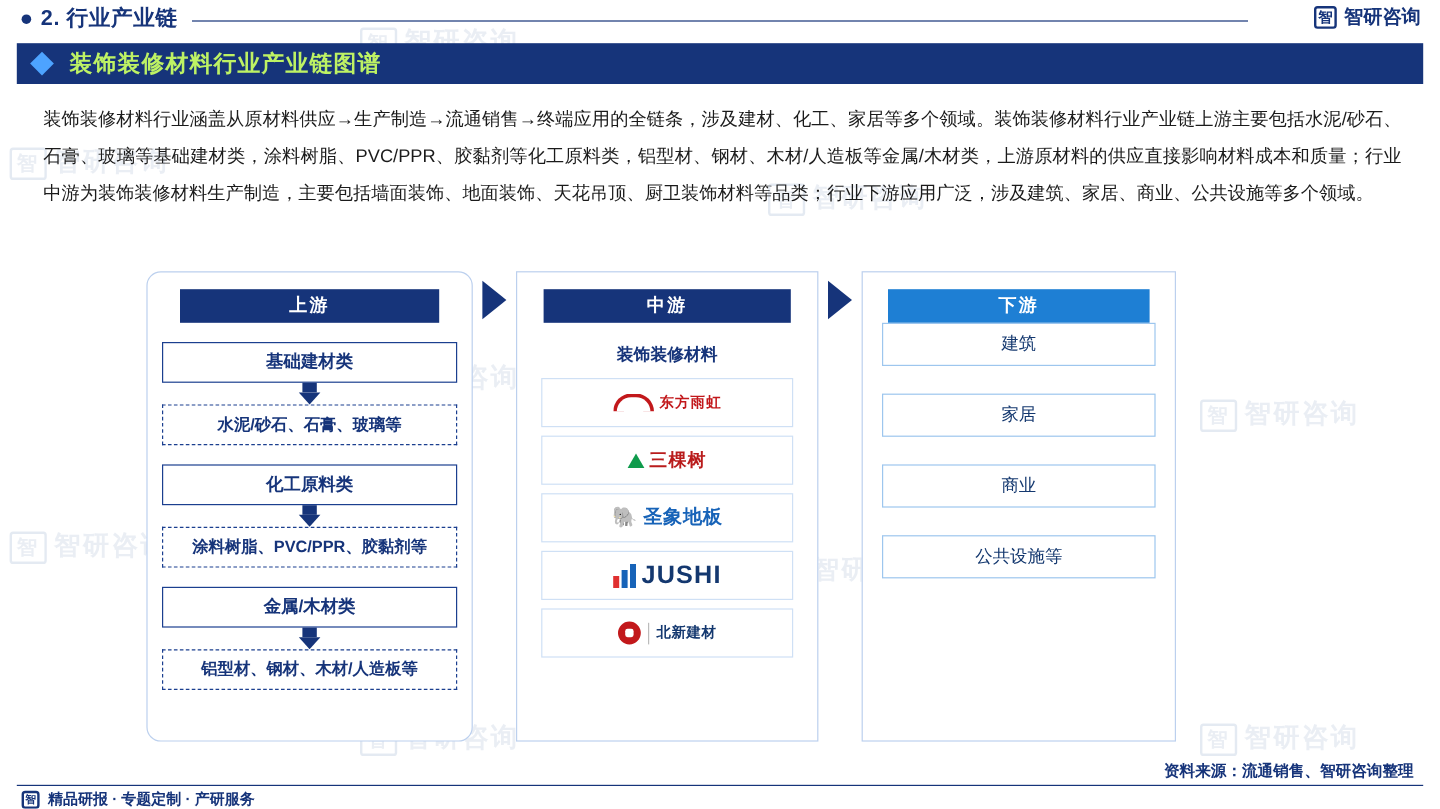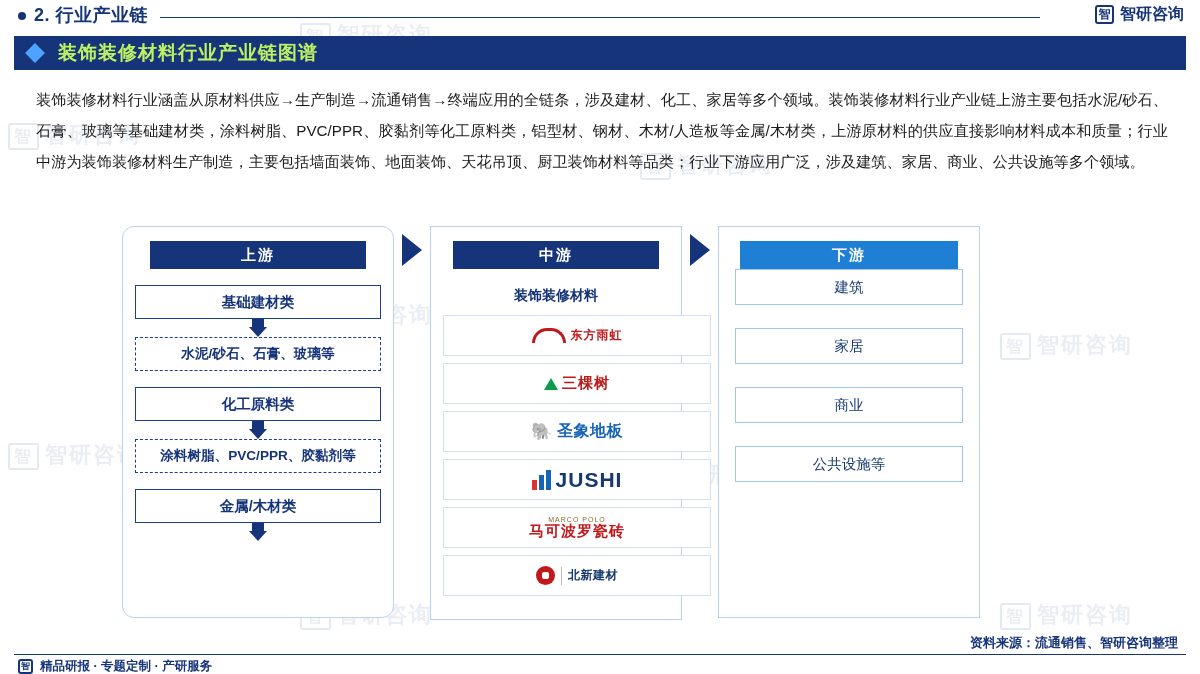--- a/index.html
+++ b/index.html
@@ -131,21 +131,21 @@
     text-align: center; color: #16347a; font-weight: 700; font-size: 13.6px;
   }
 
   
   .mid-label {
     text-align: center; color: #16347a; font-size: 14px; font-weight: 600;
     margin: 18px 0 10px 0;
   }
   .logo-box {
     border: 1px solid #cfe0f5; height: 41px; margin: 0 auto 7px auto;
-    width: 268px; display: flex; align-items: center; justify-content: center;
+    width: 210px; display: flex; align-items: center; justify-content: center;
     background: #fff; overflow: hidden;
   }
   .lg { display: flex; align-items: center; justify-content: center; gap: 5px; }
   .lg-1 { color: #c2181b; font-weight: 700; font-size: 12px; letter-spacing: 1px; }
   .arcs { width: 34px; height: 15px; border-radius: 17px 17px 0 0;
           border: 3px solid #c2181b; border-bottom: none; }
   .lg-2 { display: flex; align-items: center; gap: 4px; }
   .lg-2 .tri {
     width: 0; height: 0; border-left: 7px solid transparent;
     border-right: 7px solid transparent; border-bottom: 12px solid #0f9b4c;
@@ -253,20 +253,21 @@
         <div class="ug-box">化工原料类</div>
         <div class="ug-stem"></div>
         <div class="ug-conn"></div>
         <div class="ug-sub">涂料树脂、PVC/PPR、胶黏剂等</div>
       </div>
 
       <div class="ug">
         <div class="ug-box">金属/木材类</div>
         <div class="ug-stem"></div>
         <div class="ug-conn"></div>
+        <div class="ug-sub">铝型材、钢材、木材/人造板等</div>
       </div>
     </div>
 
     <div class="arrow-sep">
       <div class="chev"></div>
     </div>
 
     <div class="col col-mid">
       <div class="col-head head-mid">中游</div>
       <div class="mid-label">装饰装修材料</div>
@@ -296,26 +297,20 @@
         <div class="lg lg-4">
           <span class="bars">
               <i></i>
               <i></i>
               <i></i>
             </span>
           <span class="t">JUSHI</span>
         </div>
       </div>
 
-      <div class="logo-box">
-        <div class="lg-5">
-          <div class="en">MARCO POLO</div>
-          <div class="cn">马可波罗瓷砖</div>
-        </div>
-      </div>
 
       <div class="logo-box">
         <div class="lg lg-6">
           <span class="cir">
               <span></span>
             </span>
           <span class="bar"></span>
           <span class="t">北新建材</span>
         </div>
       </div>

